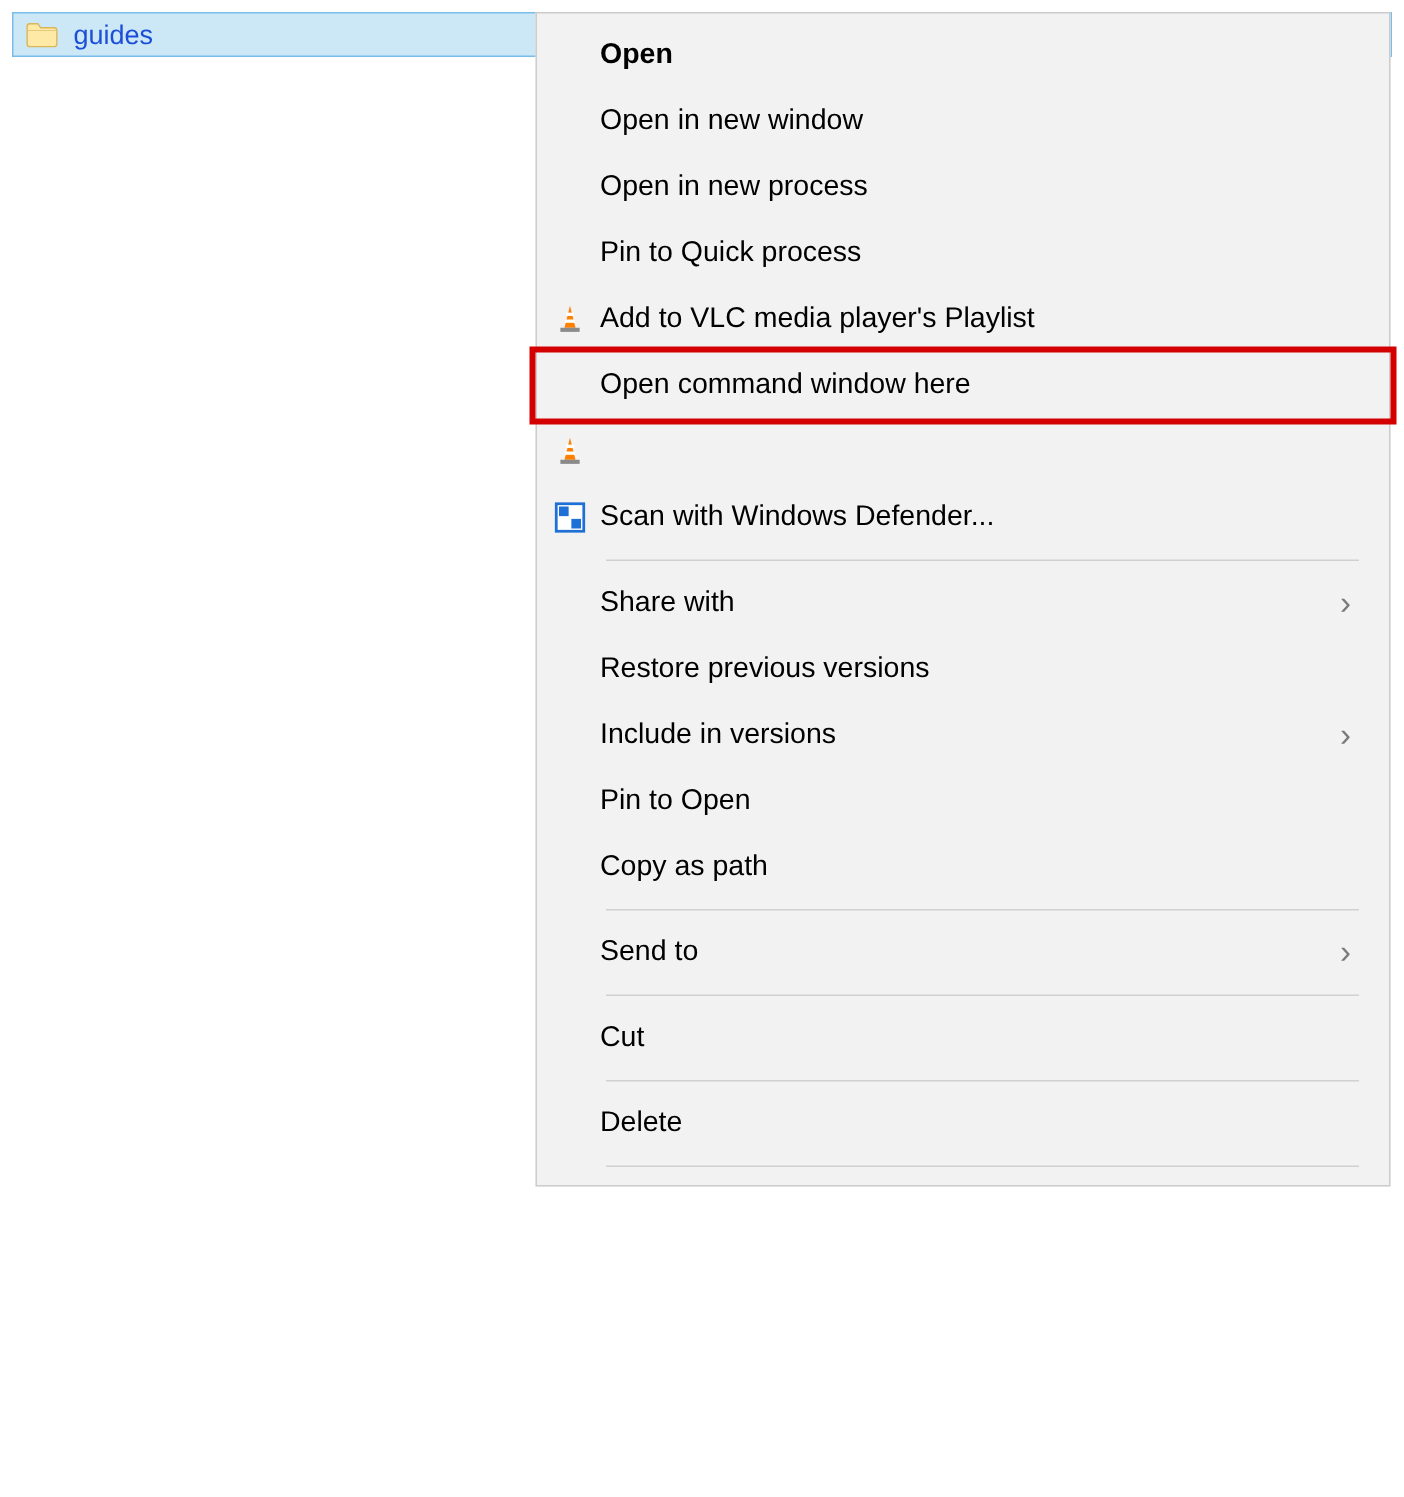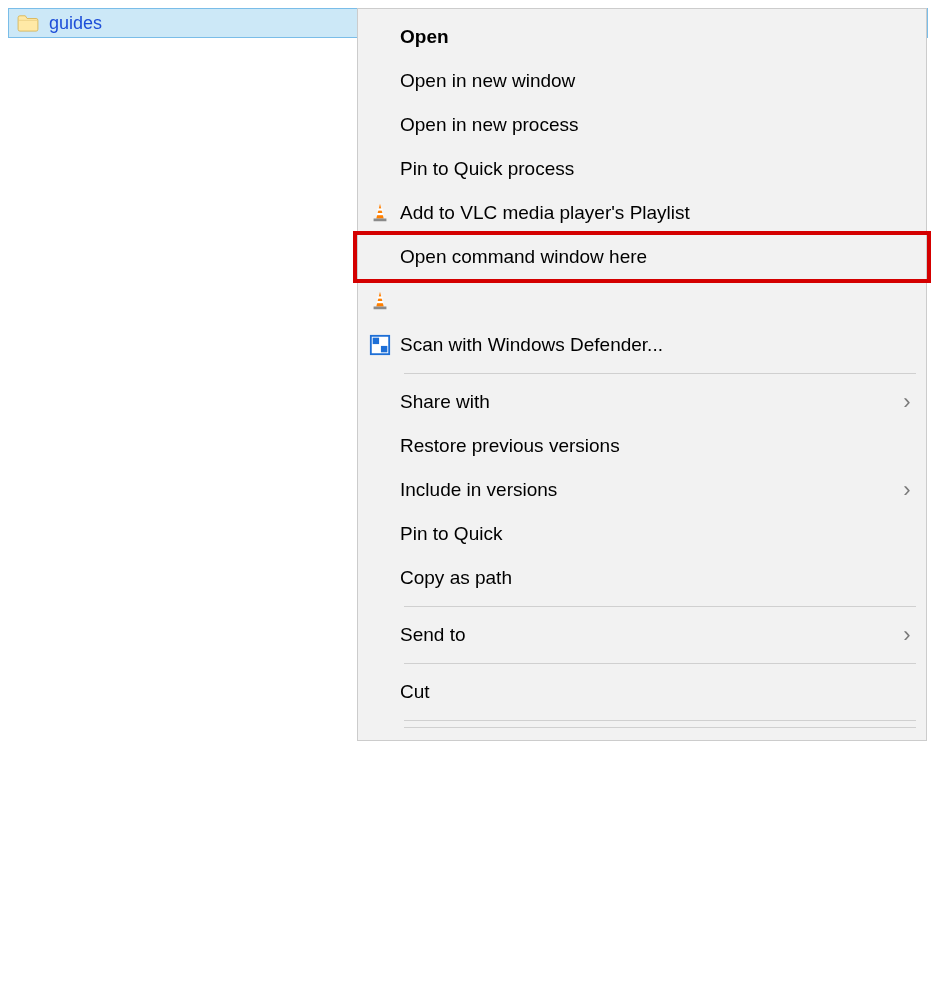--- a/index.html
+++ b/index.html
@@ -31,21 +31,21 @@
     .folder-row .label { color: #1d4ed8; font-size: 18px; }
 
     
     .context-menu {
       position: absolute;
       left: 357px;
       top: 8px;
       width: 570px;
       background: #f2f2f2;
       border: 1px solid #cccccc;
-      padding: 6px 2px 6px 2px;
+      padding: 6px 12px 6px 2px;
       box-shadow: 0 0 0 transparent;
     }
     .menu-item {
       position: relative;
       display: flex;
       align-items: center;
       height: 44px;
       line-height: 44px;
       cursor: default;
       color: #000;
@@ -170,37 +170,42 @@
       <span class="label">Restore previous versions</span>
       <span class="submenu"></span>
     </div>
     <div class="menu-item">
       <span class="icon-slot"></span>
       <span class="label">Include in versions</span>
       <span class="submenu">›</span>
     </div>
     <div class="menu-item">
       <span class="icon-slot"></span>
-      <span class="label">Pin to Quick</span>
+      <span class="label">Pin to Open</span>
       <span class="submenu"></span>
     </div>
     <div class="menu-item">
       <span class="icon-slot"></span>
       <span class="label">Copy as path</span>
       <span class="submenu"></span>
     </div>
     <div class="separator"></div>
     <div class="menu-item">
       <span class="icon-slot"></span>
       <span class="label">Send to</span>
       <span class="submenu">›</span>
     </div>
     <div class="separator"></div>
     <div class="menu-item">
       <span class="icon-slot"></span>
       <span class="label">Cut</span>
       <span class="submenu"></span>
     </div>
     <div class="separator"></div>
+    <div class="menu-item">
+      <span class="icon-slot"></span>
+      <span class="label">Delete</span>
+      <span class="submenu"></span>
+    </div>
     <div class="separator"></div>
   </div>
 
 <div class="highlight" style="left: 353px; top: 231px; width: 578px; height: 52px;"></div>
 
 </body></html>

